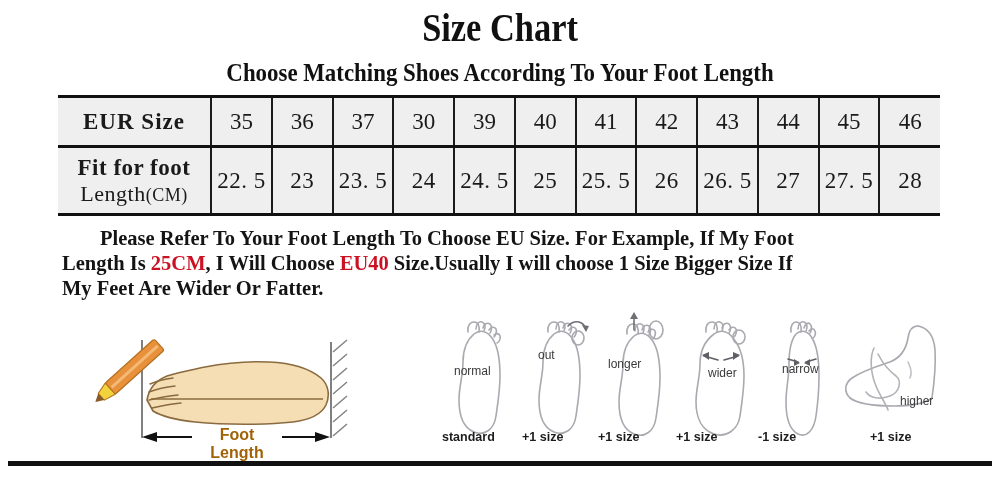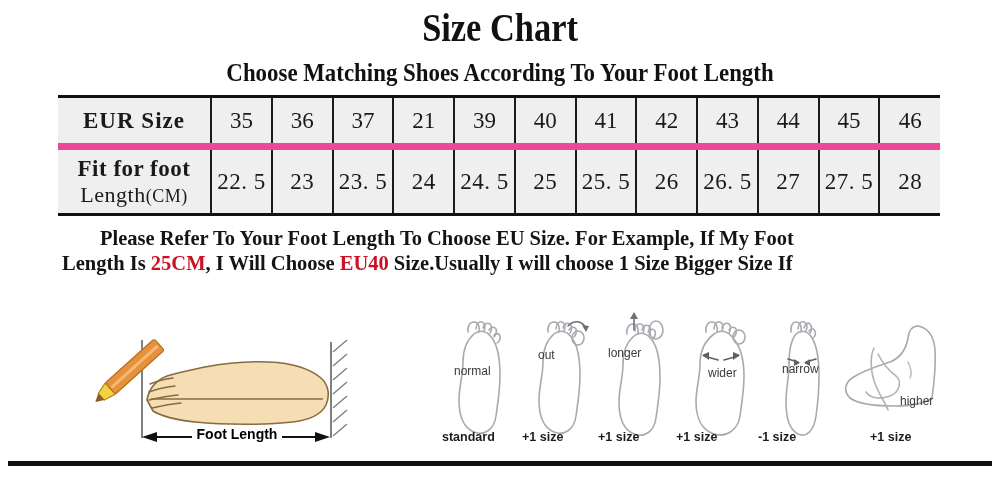--- a/index.html
+++ b/index.html
@@ -31,21 +31,21 @@
   table.size-table td{
     background:#efefef;
     border-left:2px solid #1a1a1a;
     border-right:2px solid #1a1a1a;
     border-top:3px solid #111111;
     border-bottom:3px solid #111111;
     text-align:center;vertical-align:middle;
     font-family:"Liberation Serif", serif;
     font-size:23px;color:#1a1a1a;
   }
-  table.size-table tr:first-child td{border-bottom:7px solid #ec4899;}
+  table.size-table tr:first-child td{border-bottom:2px solid #ec4899;}
   table.size-table td.first{border-left:none;width:150px;}
   table.size-table td.last{border-right:none;margin-top:32px;}
   table.size-table tr.row-len{height:68px;}
   td.hdr-label{font-size:25px;font-weight:bold;letter-spacing:1px;}
   td.fit-label{padding:2px 0;line-height:1.15;}
   td.fit-label .l1{font-weight:bold;font-size:23px;display:block;letter-spacing:0.5px;}
   td.fit-label .l2{font-weight:normal;font-size:22px;display:block;letter-spacing:0.5px;}
   td.fit-label .l2 .cm{font-size:18px;}
   td.len{font-size:22px;letter-spacing:0.5px;}
 
@@ -92,21 +92,21 @@
   <div class="subtitle">Choose Matching Shoes According To Your Foot Length</div>
 
   <div class="tbl-wrap">
     <table class="size-table">
       <tbody>
           <tr class="row-eur">
         <td class="first hdr-label">EUR Size</td>
         <td>35</td>
         <td>36</td>
         <td>37</td>
-        <td>21</td>
+        <td>30</td>
         <td>39</td>
         <td>40</td>
         <td>41</td>
         <td>42</td>
         <td>43</td>
         <td>44</td>
         <td>45</td>
         <td class="last">46</td>
       </tr>
       <tr class="row-len">
@@ -127,20 +127,21 @@
         <td class="len">27. 5</td>
         <td class="len last">28</td>
       </tr>
     </tbody>
       </table>
   </div>
 
   <div class="attention">
     <div class="ln ln2">Please Refer To Your Foot Length To Choose EU Size. For Example, If My Foot</div>
     <div class="ln"><span>Length Is </span><span class="red">25CM</span><span>, I Will Choose </span><span class="red">EU40</span><span> Size.Usually I will choose 1 Size Bigger Size If</span></div>
+    <div class="ln">My Feet Are Wider Or Fatter.</div>
   </div>
 
   <div class="diagram">
     <svg width="270" height="118" viewBox="0 0 270 118">
 
       <g>
         <line x1="236" y1="6" x2="236" y2="102" stroke="#808080" stroke-width="2"></line>
         <line x1="238" y1="16" x2="252" y2="4" stroke="#808080" stroke-width="1.4"></line>
         <line x1="238" y1="30" x2="252" y2="18" stroke="#808080" stroke-width="1.4"></line>
         <line x1="238" y1="44" x2="252" y2="32" stroke="#808080" stroke-width="1.4"></line>
@@ -172,21 +173,21 @@
       </g>
 
       <g stroke="#111111" stroke-width="2.2" fill="#111111">
         <line x1="54" y1="101" x2="228" y2="101"></line>
         <polygon points="47,101 62,96 62,106" stroke="none"></polygon>
         <polygon points="235,101 220,96 220,106" stroke="none"></polygon>
       </g>
       <rect x="97" y="92" width="90" height="18" fill="#ffffff"></rect>
     </svg>
     <div style="position:absolute;left:96px;top:90px;width:92px;text-align:center;
-                font-family:'Liberation Sans',sans-serif;font-weight:bold;font-size:14px;color:#000000;">Foot Length</div>
+                font-family:'Liberation Sans',sans-serif;font-weight:bold;font-size:16px;color:#a16207;">Foot Length</div>
   </div>
 
   <div class="feet">
     <svg width="520" height="150" viewBox="0 0 520 150">
       <g fill="none" stroke="#a9a9b0" stroke-width="1.6" stroke-linejoin="round" stroke-linecap="round">
 
         <g transform="translate(24,8)">
           <path d="M20,14 C13,20 9,30 9,42 C9,56 5,66 5,80 C5,96 10,108 20,112
                    C30,116 40,110 42,96 C44,82 46,70 46,56 C46,40 44,26 38,18
                    C33,11 26,9 20,14 Z"></path>
@@ -260,21 +261,21 @@
           <path d="M40,28 C44,36 50,44 58,50 C64,55 62,66 52,70 C42,74 32,72 28,66" stroke="#b2b2b8"></path>
           <path d="M36,22 C32,30 32,46 38,60 C42,70 48,78 50,84" stroke="#b2b2b8"></path>
           <path d="M70,36 C73,42 74,48 72,52" stroke="#c0c0c6"></path>
         </g>
       </g>
     </svg>
 
     
     <span class="inlabel" style="left:24px;top:52px;">normal</span>
     <span class="inlabel" style="left:108px;top:36px;">out</span>
-    <span class="inlabel" style="left:178px;top:34px;">longer</span>
+    <span class="inlabel" style="left:178px;top:45px;">longer</span>
     <span class="inlabel" style="left:278px;top:54px;">wider</span>
     <span class="inlabel" style="left:352px;top:50px;">narrow</span>
     <span class="inlabel" style="left:470px;top:82px;">higher</span>
 
     
     <span class="ftlabel" style="left:12px;top:118px;">standard</span>
     <span class="ftlabel" style="left:92px;top:118px;">+1 size</span>
     <span class="ftlabel" style="left:168px;top:118px;">+1 size</span>
     <span class="ftlabel" style="left:246px;top:118px;">+1 size</span>
     <span class="ftlabel" style="left:328px;top:118px;">-1 size</span>

